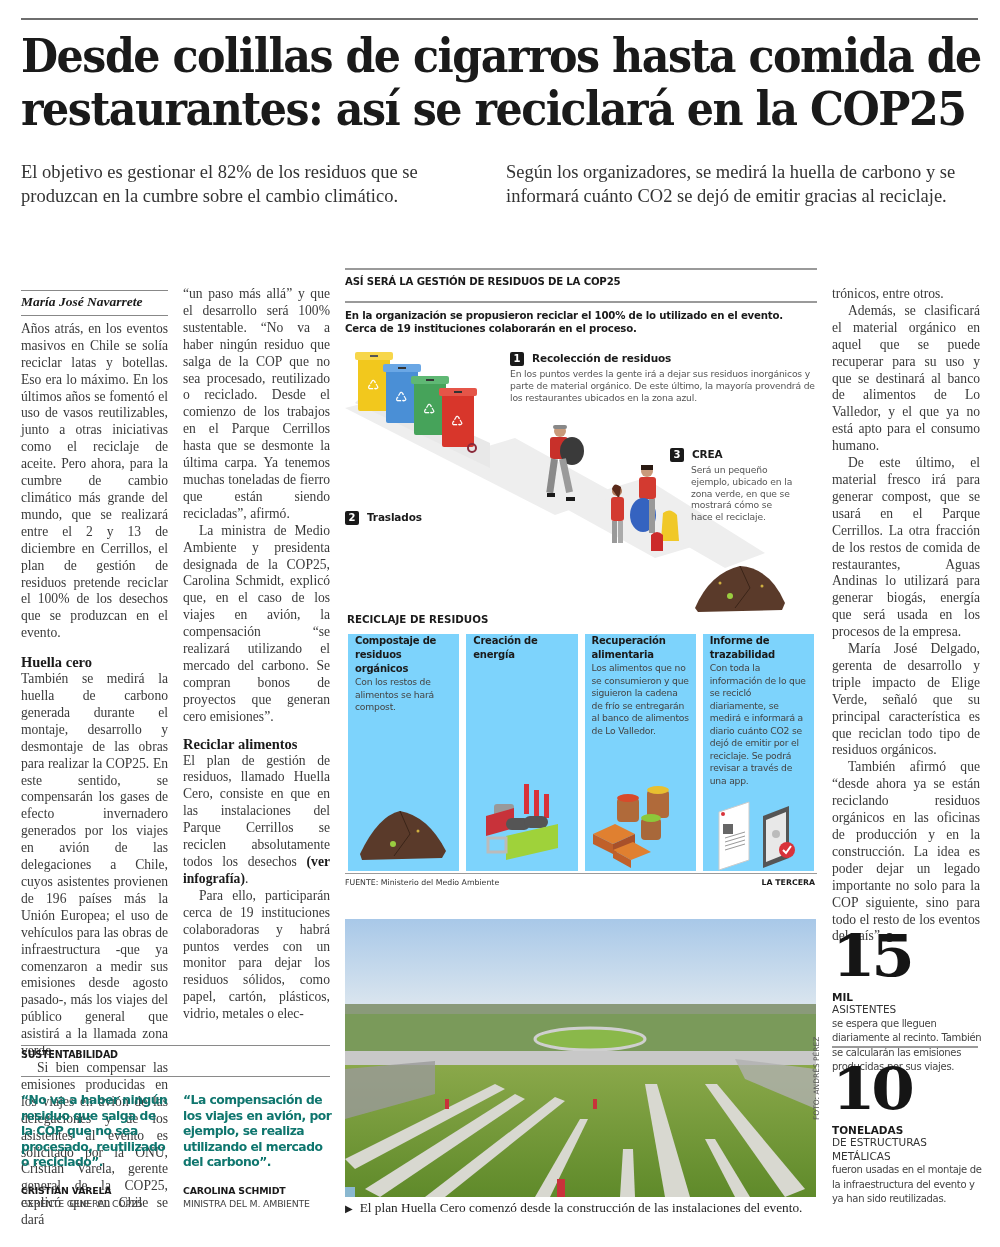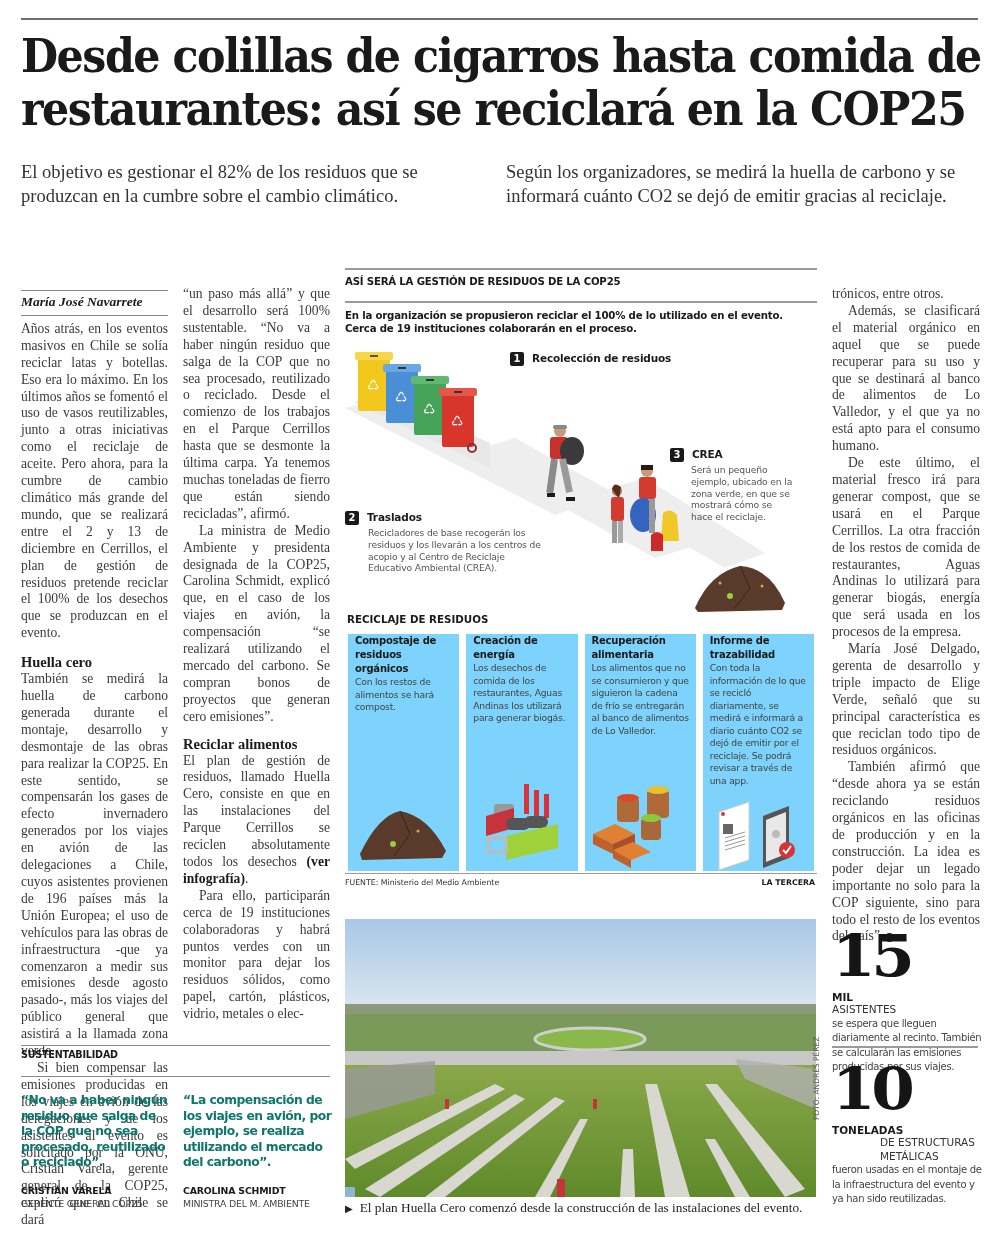--- a/index.html
+++ b/index.html
@@ -189,28 +189,28 @@
     <circle cx="40" cy="38" r="3" fill="#9acd40"></circle>
     <circle cx="72" cy="28" r="1.5" fill="#d0b040"></circle>
     <circle cx="30" cy="25" r="1.5" fill="#d0b040"></circle>
   </svg>
 
   <div class="step" style="left:165px;top:84px;width:305px;">
     <div class="step-head">
       <span class="step-num">1</span>
       <span>Recolección de residuos</span>
     </div>
+    <div class="step-body" style="padding-left:0;">En los puntos verdes la gente irá a dejar sus residuos inorgánicos y parte de material orgánico. De este último, la mayoría provendrá de los restaurantes ubicados en la zona azul.</div>
   </div>
 
   <div class="step" style="left:0;top:243px;width:200px;">
     <div class="step-head">
       <span class="step-num">2</span>
       <span>Traslados</span>
     </div>
-    <div class="step-body" style="padding-left:23px;">Recicladores de base recogerán los residuos y los llevarán a los centros de acopio y al Centro de Reciclaje Educativo Ambiental (CREA).</div>
   </div>
 
   <div class="step" style="left:325px;top:180px;width:125px;">
     <div class="step-head">
       <span class="step-num">3</span>
       <span>CREA</span>
     </div>
     <div class="step-body" style="padding-left:21px;">Será un pequeño ejemplo, ubicado en la zona verde, en que se mostrará cómo se hace el reciclaje.</div>
   </div>
 
@@ -222,21 +222,20 @@
       <div class="card-body">Con los restos de alimentos se hará compost.</div>
       <svg class="card-art" viewBox="0 0 112 95">
         <path d="M12,78 Q30,40 52,35 Q80,40 98,75 L94,82 L14,84 Z" fill="#5a3a2a"></path>
         <path d="M52,35 L62,58 L46,80" fill="none" stroke="#3a2418" stroke-width="1"></path>
         <circle cx="45" cy="68" r="3" fill="#9acd40"></circle>
         <circle cx="70" cy="55" r="1.5" fill="#d0b040"></circle>
       </svg>
     </div>
     <div class="card">
       <div class="card-title">Creación de energía</div>
-      <div class="card-body">Los desechos de comida de los restaurantes, Aguas Andinas los utilizará para generar biogás.</div>
       <svg class="card-art" viewBox="0 0 112 95">
         <rect x="58" y="8" width="5" height="30" fill="#d8323a"></rect>
         <rect x="68" y="14" width="5" height="26" fill="#d8323a"></rect>
         <rect x="78" y="18" width="5" height="24" fill="#d8323a"></rect>
         <rect x="28" y="28" width="20" height="14" rx="3" fill="#999"></rect>
         <polygon points="20,40 48,32 48,52 20,60" fill="#c8323a"></polygon>
         <rect x="40" y="42" width="24" height="12" rx="6" fill="#555"></rect>
         <rect x="58" y="40" width="24" height="12" rx="6" fill="#555"></rect>
         <polygon points="40,60 92,48 92,72 40,84" fill="#9fd23a"></polygon>
         <rect x="22" y="62" width="18" height="14" fill="none" stroke="#bbb" stroke-width="3"></rect>
@@ -347,15 +346,15 @@
 <div class="stat" style="top:896px;margin-top:31px;">
   <div class="stat-num">15</div>
   <div class="stat-unit">MIL</div>
   <div class="stat-sub">ASISTENTES</div>
   <div class="stat-desc">se espera que lleguen diariamente al recinto. También se calcularán las emisiones producidas por sus viajes.</div>
 </div>
 <div class="stat-rule"></div>
 <div class="stat" style="top:1060px;">
   <div class="stat-num">10</div>
   <div class="stat-unit">TONELADAS</div>
-  <div class="stat-sub" style="width:110px;margin-left:48px;">DE ESTRUCTURAS METÁLICAS</div>
+  <div class="stat-sub" style="width:110px;">DE ESTRUCTURAS METÁLICAS</div>
   <div class="stat-desc">fueron usadas en el montaje de la infraestructura del evento y ya han sido reutilizadas.</div>
 </div>
 
 </body></html>

